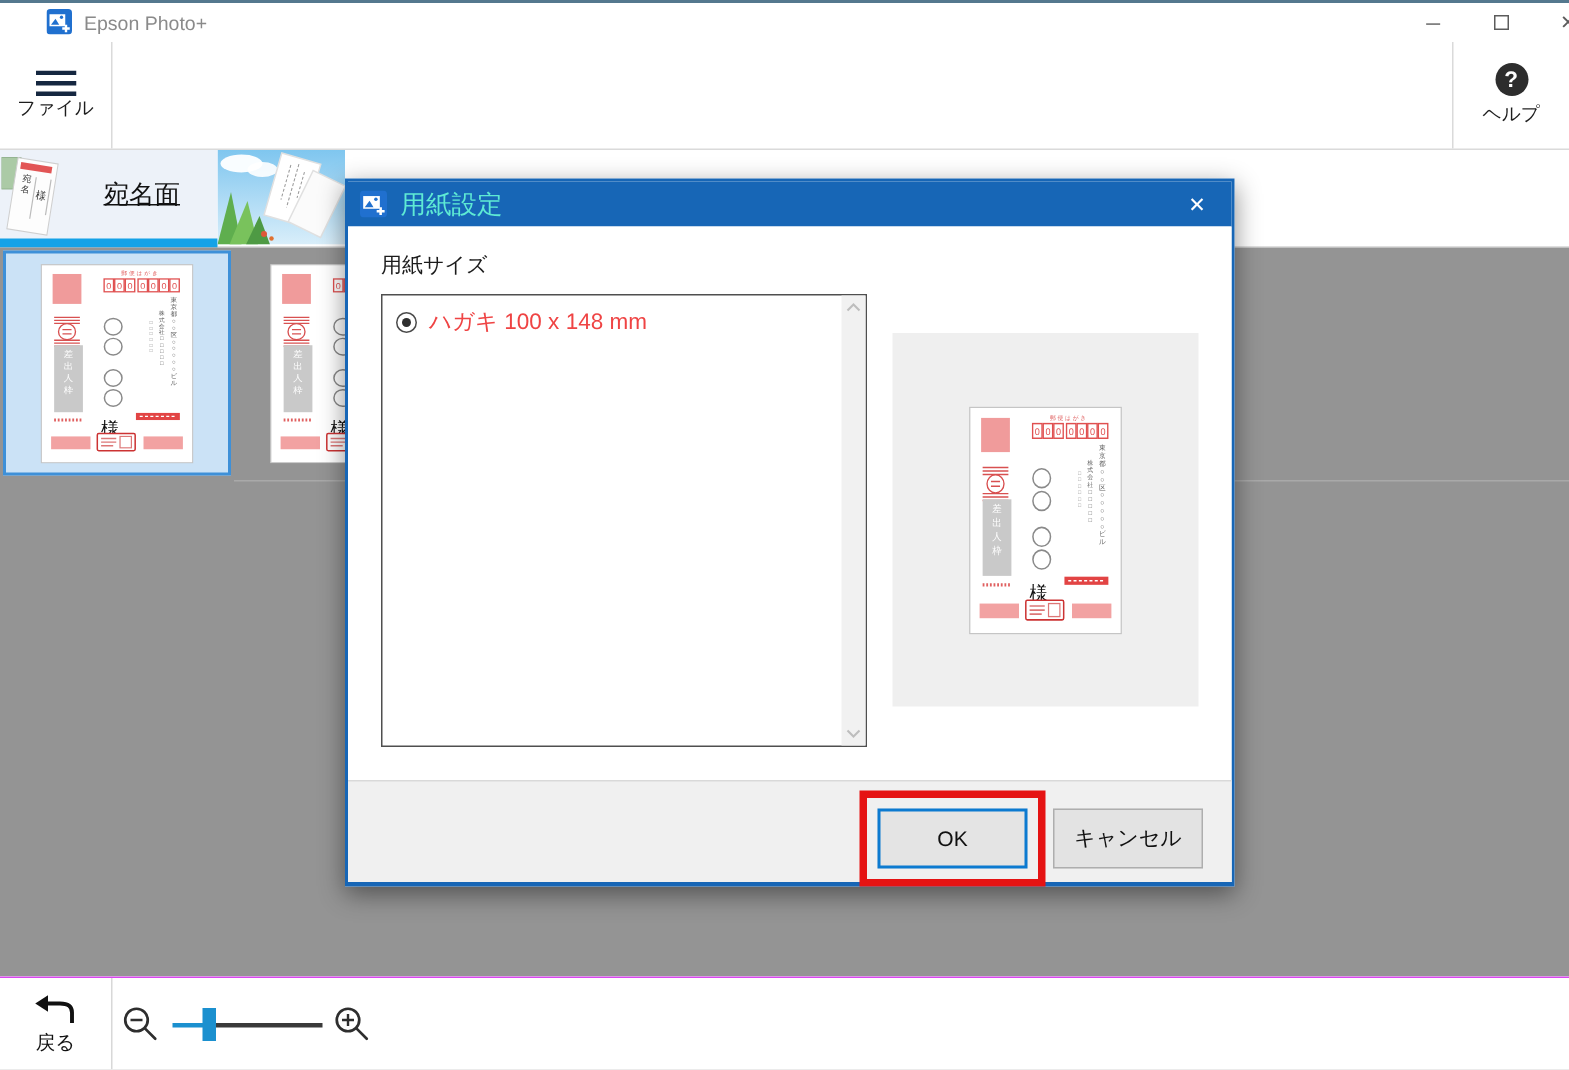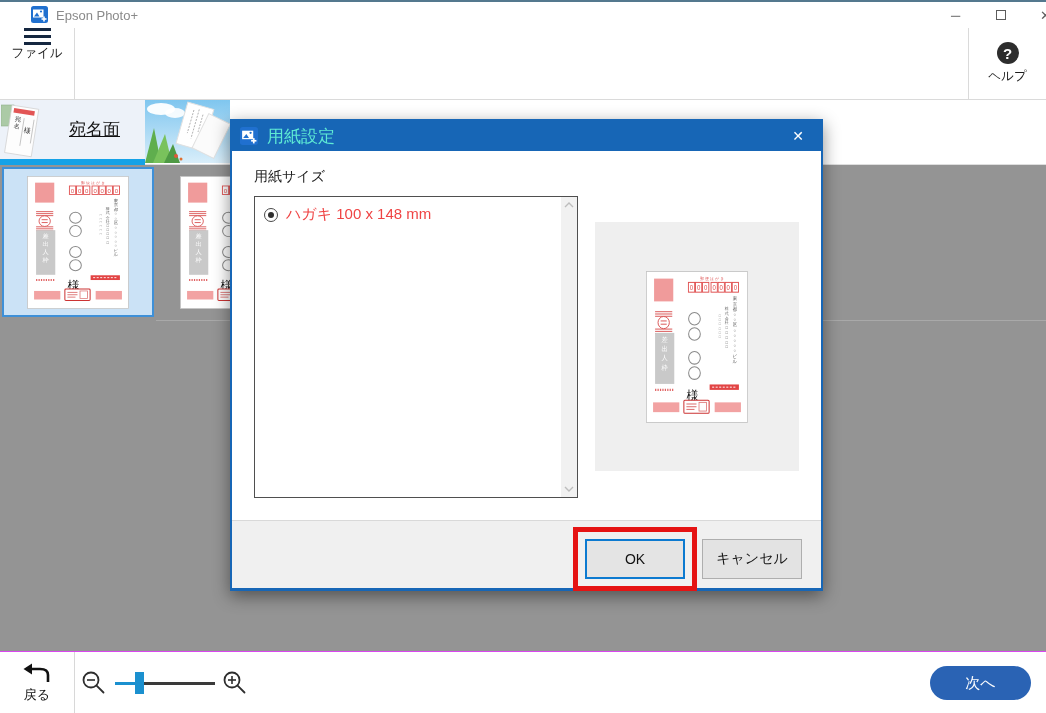--- a/index.html
+++ b/index.html
@@ -14,21 +14,21 @@
   .app-icon { position:absolute; left:9px; top:4px; width:17px; height:17px; }
   .app-title { position:absolute; left:34px; top:6px; font-size:13px; color:#8a8a8a; }
   .win-btn { position:absolute; top:0; width:45px; height:26px; display:flex; align-items:center; justify-content:center; color:#5c5c5c; font-size:13px; cursor:default; }
   .win-min { left:911px; }
   .win-max { left:956px; }
   .win-close { left:1001px; }
   .max-box { width:10px; height:10px; border:1px solid #5c5c5c; }
 
   
   .toolbar { position:absolute; left:0; top:28px; width:1046px; height:72px; background:#fff; border-bottom:1px solid #dadada; }
-  .file-btn { position:absolute; left:0; top:0; width:75px; height:71px; border-right:1px solid #dadada; display:flex; flex-direction:column; align-items:center; justify-content:flex-start; gap:0; }
+  .file-btn { position:absolute; left:0; top:0; width:75px; height:71px; border-right:1px solid #dadada; display:flex; flex-direction:column; align-items:center; justify-content:center; gap:0; }
   .help-btn { position:absolute; left:968px; top:0; width:78px; height:71px; border-left:1px solid #dadada; display:flex; flex-direction:column; align-items:center; justify-content:center; gap:4px; }
   .tool-label { font-size:12.5px; color:#1d1d1d; }
   .q-circle { width:22px; height:22px; border-radius:50%; background:#2d2d2d; color:#fff; font-size:15px; font-weight:bold; display:flex; align-items:center; justify-content:center; }
 
   
   .tabrow { position:absolute; left:0; top:100px; width:1046px; height:65px; background:#fff; border-bottom:1px solid #dedede; }
   .tab-address { position:absolute; left:0; top:0; width:145px; height:65px; background:#edf2f9; }
   .tab-underline { position:absolute; left:0; bottom:0; width:100%; height:6px; background:#15a2e7; }
   .tab-address-label { position:absolute; left:44px; right:0; top:0; bottom:6px; display:flex; align-items:center; justify-content:center; font-size:17px; color:#111;text-decoration:underline; }
   .tab1-img { position:absolute; left:1px; top:2px; width:43px; height:59px; }
@@ -415,15 +415,14 @@
     <div class="track-rest"></div>
     <div class="slider-thumb"></div>
     <div class="zoomin-btn icon-slot magplus-slot">
         <svg viewBox="0 0 28 28">
     <circle cx="11" cy="11" r="7.5" fill="none" stroke="#2e2e2e" stroke-width="1.8"></circle>
     <line x1="16.6" y1="16.6" x2="23.5" y2="23.5" stroke="#2e2e2e" stroke-width="1.8" stroke-linecap="round"></line>
     <line x1="7" y1="11" x2="15" y2="11" stroke="#2e2e2e" stroke-width="1.6"></line>
     <line x1="11" y1="7" x2="11" y2="15" stroke="#2e2e2e" stroke-width="1.6"></line>
   </svg>
       </div>
-    <div class="next-btn">次へ</div>
   </div>
 </div>
 
 </body></html>

